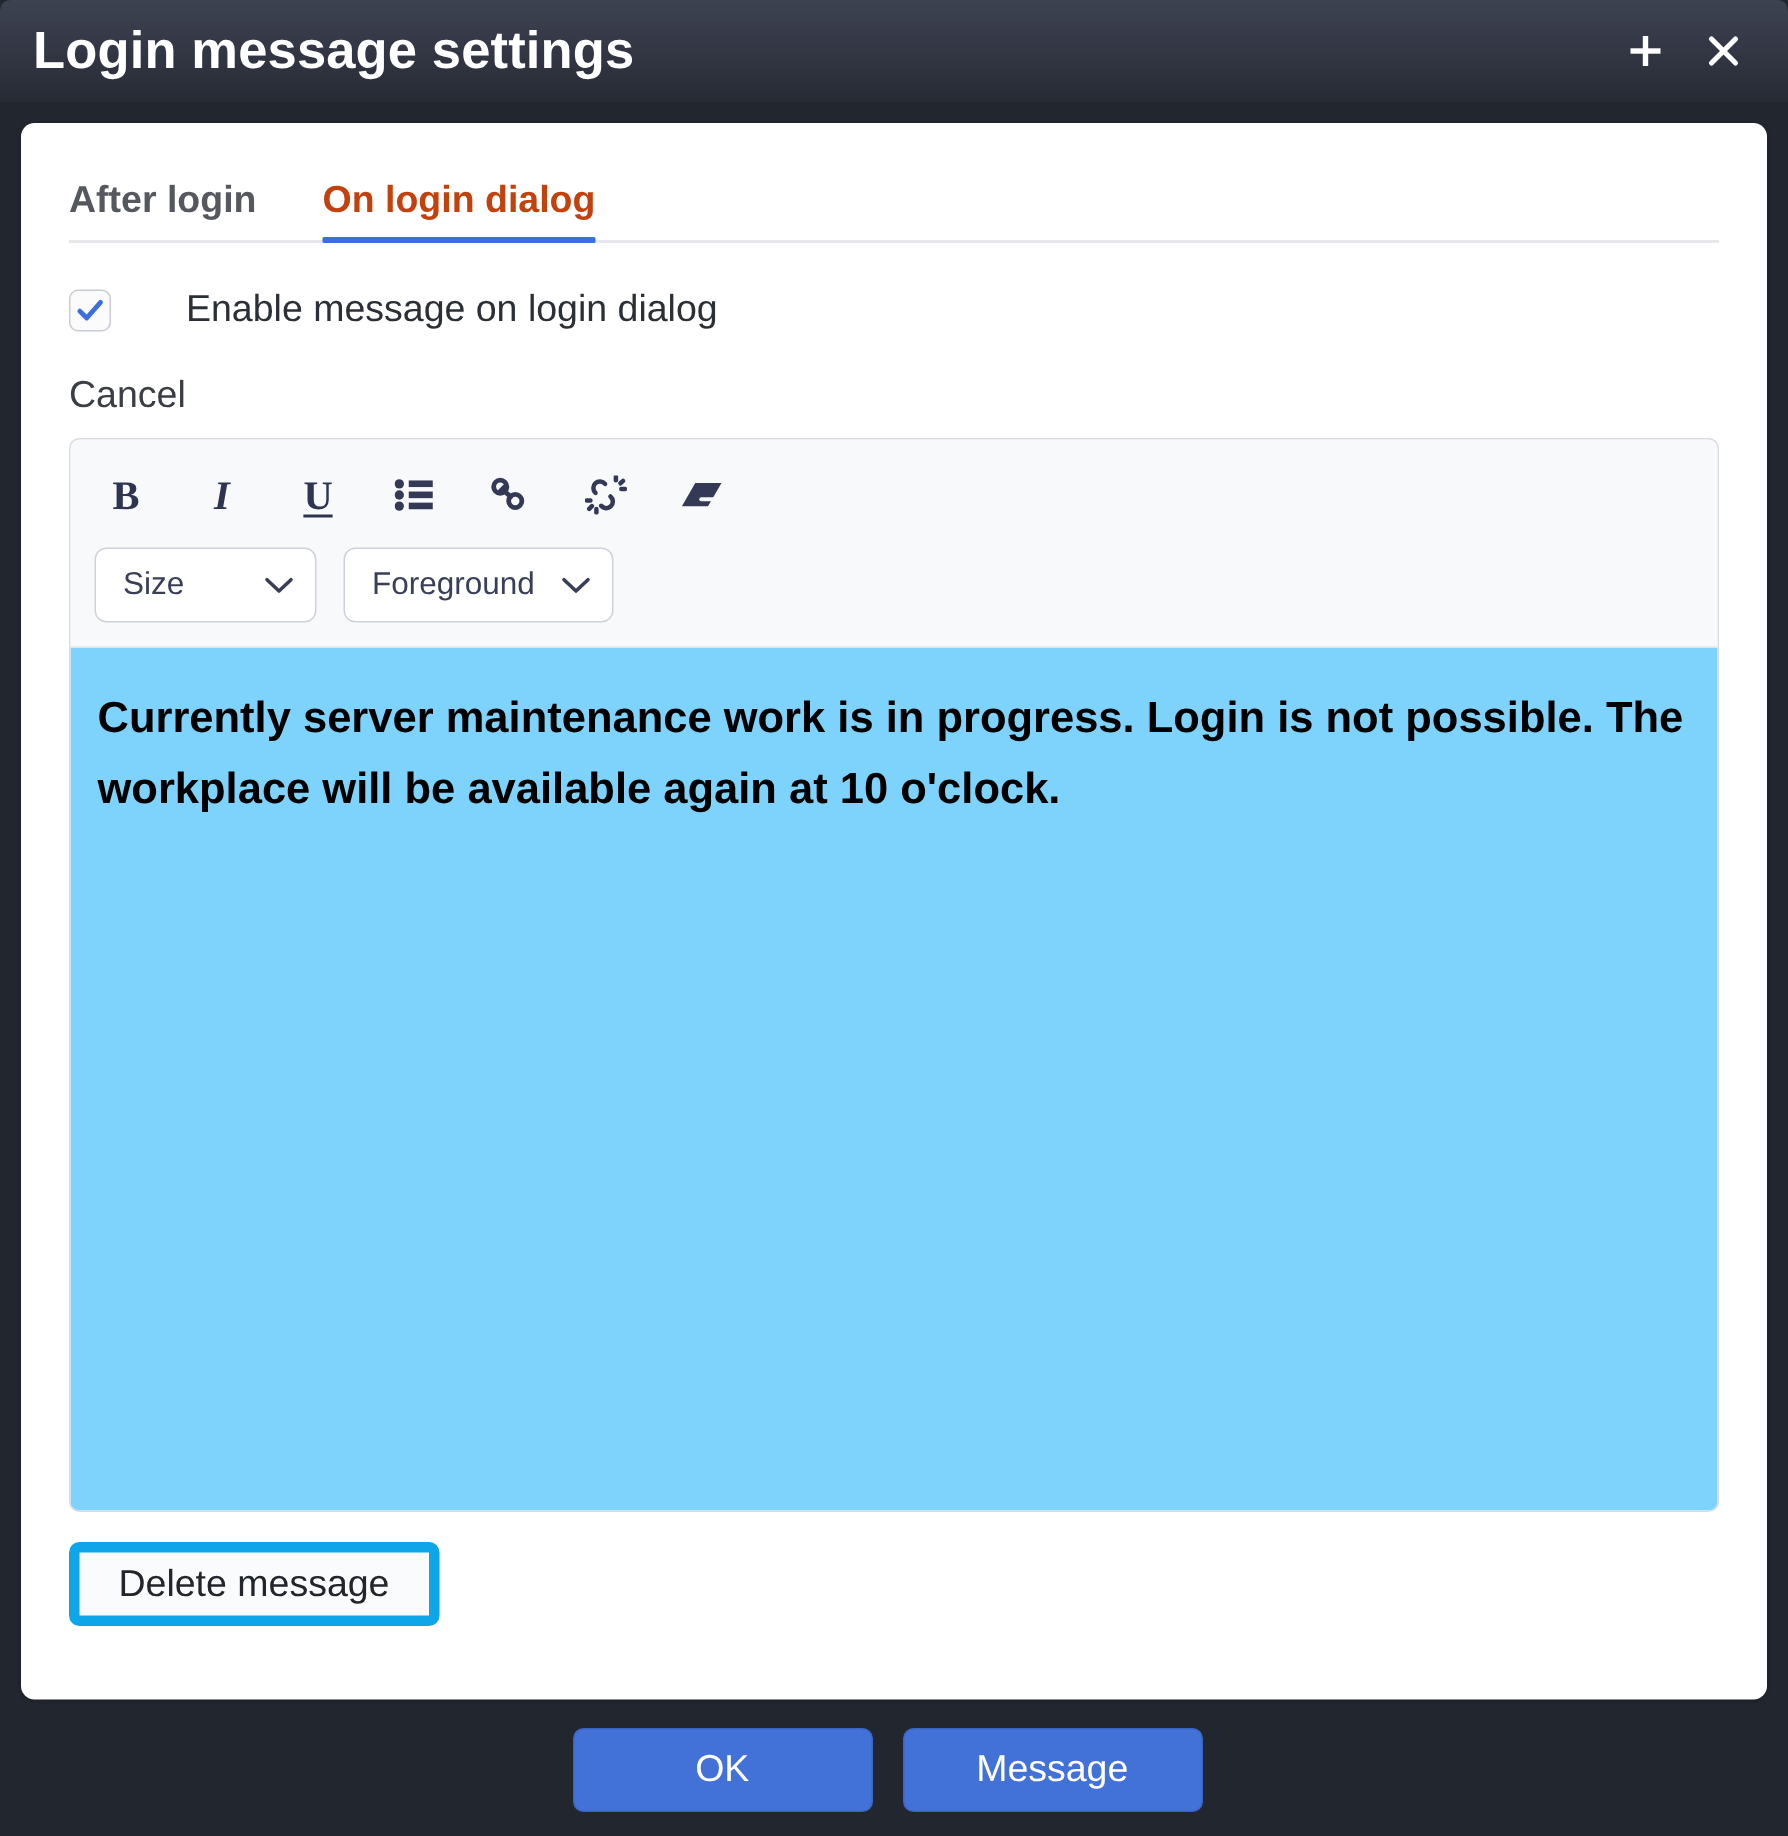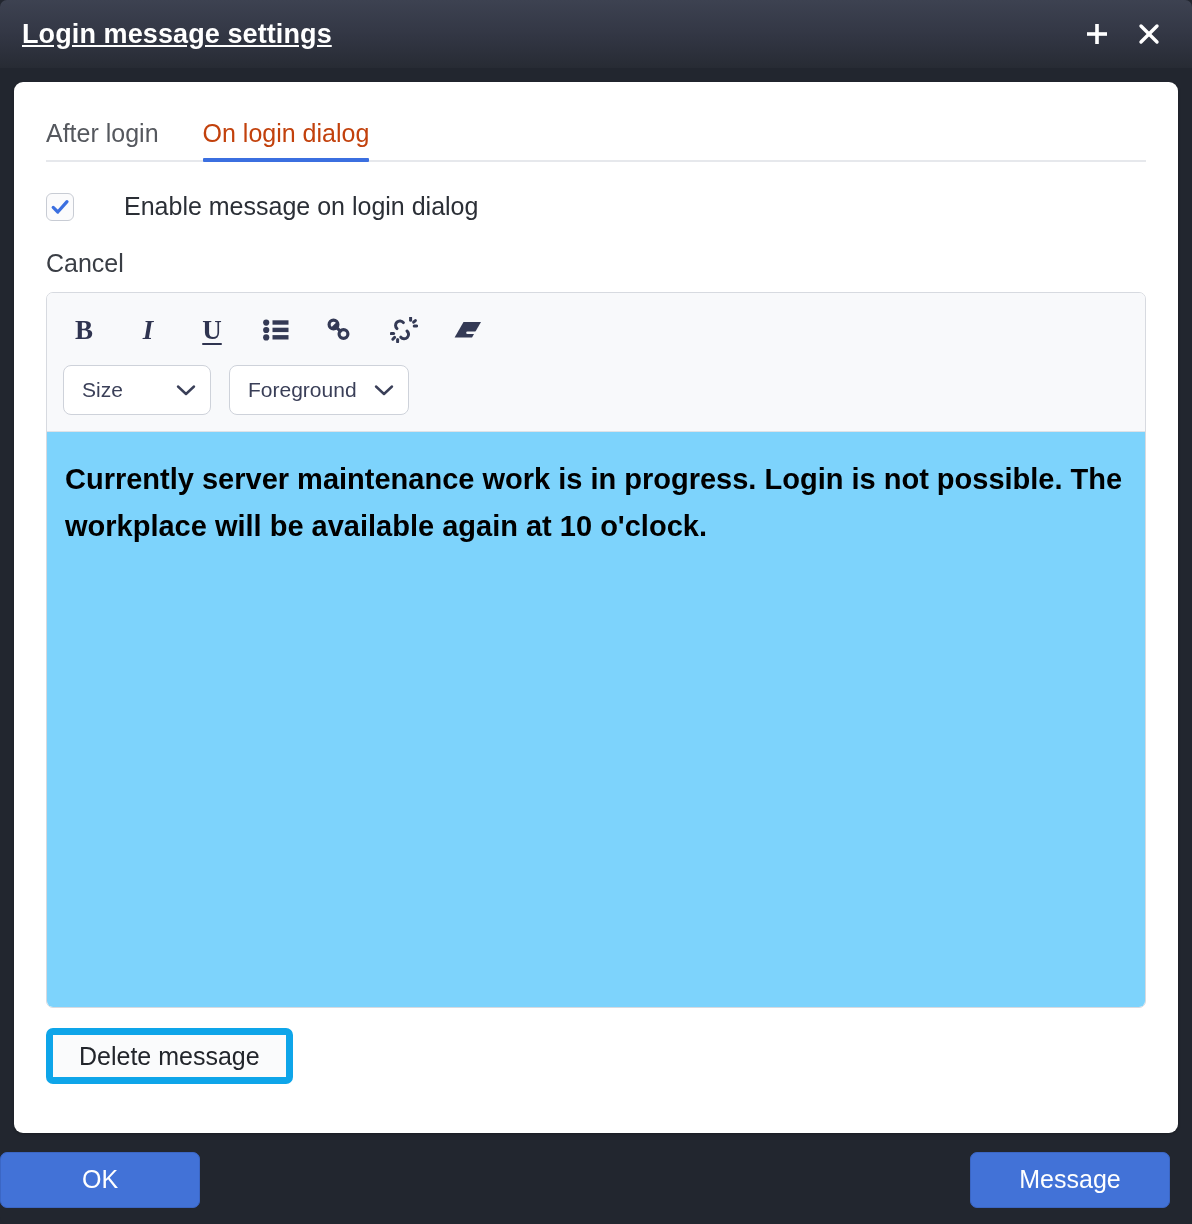--- a/index.html
+++ b/index.html
@@ -29,26 +29,25 @@
     flex: 0 0 68px;
     background: linear-gradient(180deg, #3d4251 0%, #343846 45%, #272b34 100%);
     border-radius: 7px 7px 0 0;
     display: flex;
     align-items: center;
     padding: 0 22px 0 22px;
     box-sizing: border-box;
   }
   .titlebar-title {
     color: #ffffff;
-    font-size: 27px;
+    font-size: 35px;
     font-weight: bold;
     letter-spacing: 0.1px;
     flex: 1 1 auto;
     white-space: nowrap;
-    text-decoration: underline;
   }
   .titlebar-actions {
     display: flex;
     align-items: center;
     gap: 22px;
     padding-right: 6px;
   }
   .tb-btn {
     width: 30px;
     height: 30px;
@@ -86,20 +85,21 @@
     height: 48px;
   }
   .tab {
     font-size: 25px;
     color: #55585e;
     padding: 0 0 12px 0;
     margin-right: 44px;
     cursor: pointer;
     position: relative;
     white-space: nowrap;
+    font-weight: bold;
   }
   .tab.active {
     color: #c2410c;
   }
   .tab.active::after {
     content: "";
     position: absolute;
     left: 0;
     right: 0;
     bottom: -2px;
@@ -247,25 +247,26 @@
     font-family: "Liberation Sans", sans-serif;
   }
 
   
   .footer {
     flex: 0 0 auto;
     height: 89px;
     background: #22262f;
     display: flex;
     align-items: center;
-    justify-content: space-between;
+    justify-content: center;
     gap: 20px;
     padding: 0 22px 0 0;
     box-sizing: border-box;
     border-radius: 0 0 7px 7px;
+    margin-left: 13px;
   }
   .btn-primary {
     min-width: 200px;
     height: 56px;
     background: #4272d7;
     border: 1px solid #3b66c4;
     border-radius: 7px;
     color: #ffffff;
     font-size: 25px;
     display: inline-flex;

